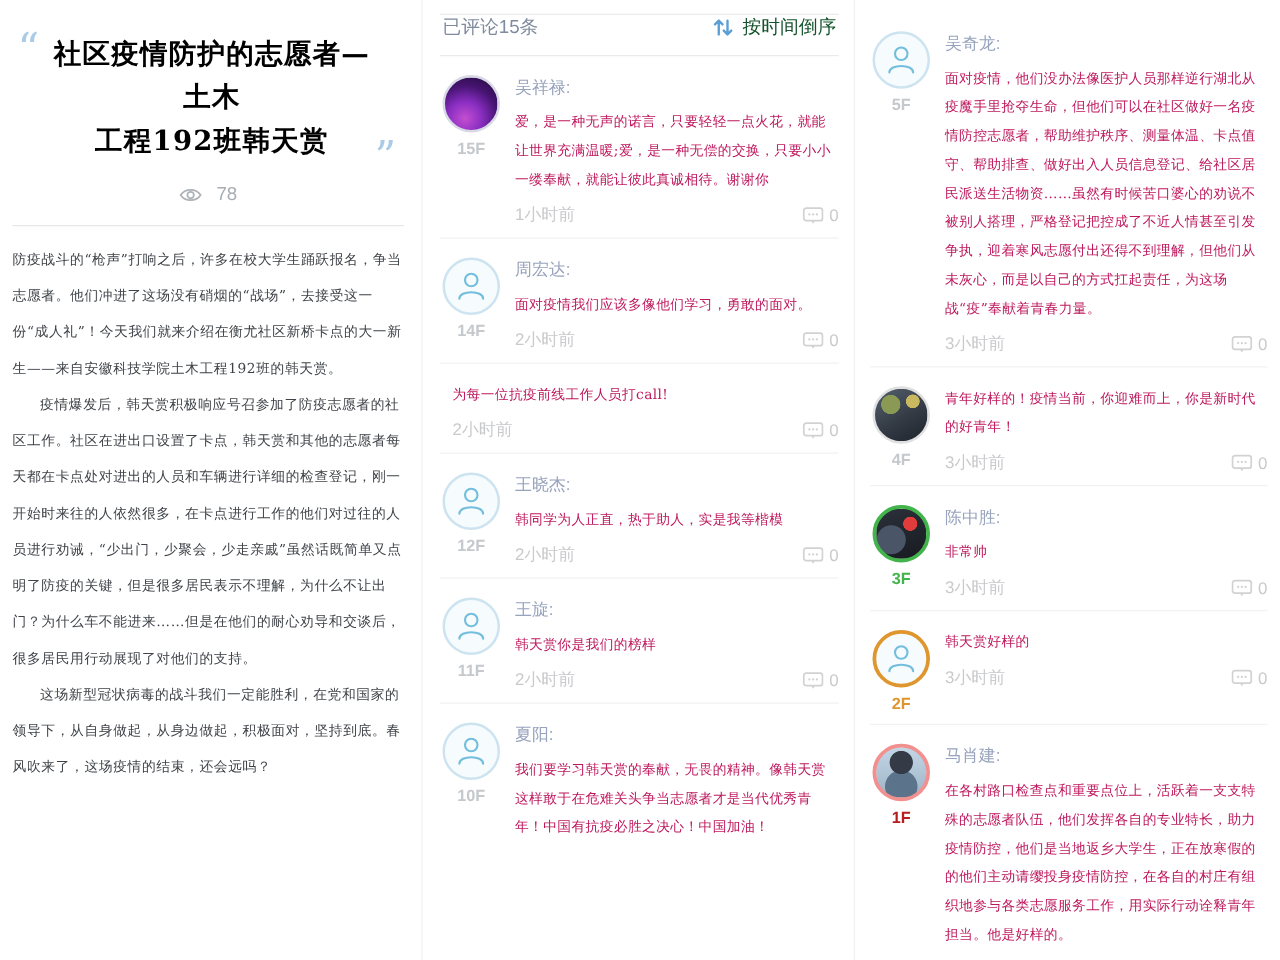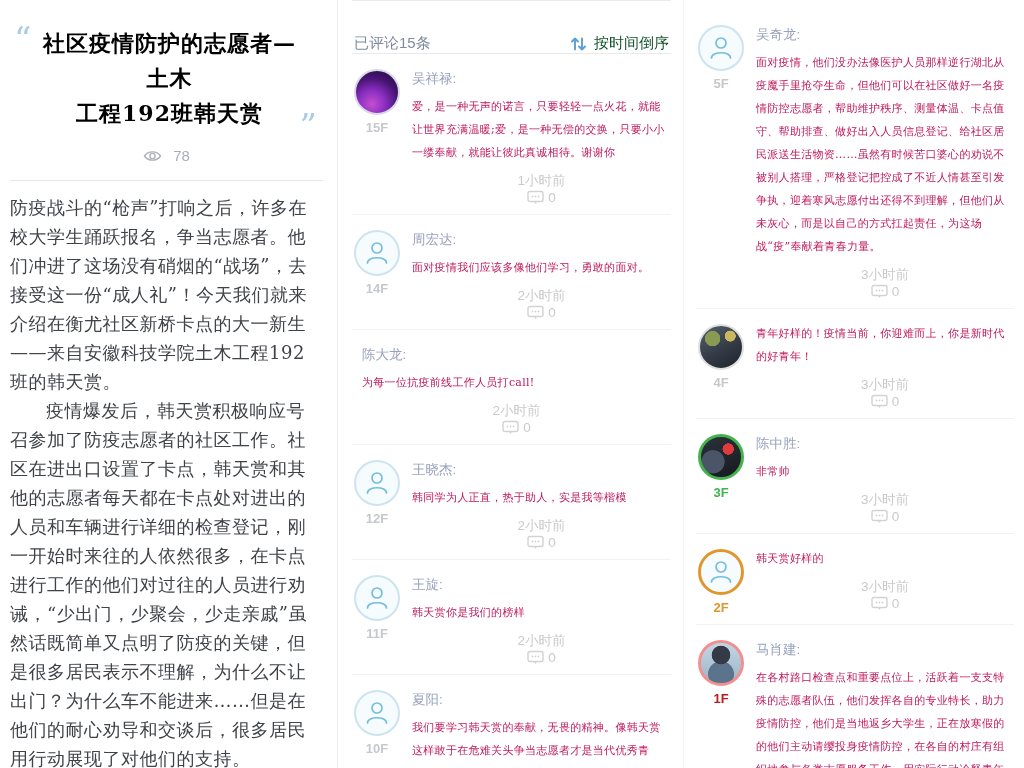--- a/index.html
+++ b/index.html
@@ -12,30 +12,30 @@
   .title-wrap { position:relative; padding:20px 18px 0 24px; }
   .q { position:absolute; font-family:"DejaVu Serif", serif; font-size:34px;
        color:#a9cbe8; line-height:1; }
   .q-open  { left:4px; top:16px; }
   .q-close { right:6px; bottom:-12px; }
   .art-title { font-family:"DejaVu Serif", serif; font-size:22px; line-height:35px;
                font-weight:700; color:#000000; text-align:center; letter-spacing:1px; }
   .views { display:flex; align-items:center; justify-content:center; gap:11px;
            margin-top:16px; color:#a9aeb4; font-size:15px; }
   .art-divider { border-bottom:1px solid #e7e7e7; margin:16px 0 12px 0; }
-  .art-body p { font-family:"DejaVu Serif", serif; font-size:18px; line-height:29px;
+  .art-body p { font-family:"DejaVu Serif", serif; font-size:11px; line-height:29px;
                 color:#3f4348; letter-spacing:0.5px; }
   .art-body p.indent { text-indent:2em; }
 
   
   .col-mid   { width:346px; padding:0 12px 0 14px; border-left:1px solid #f1f1f1; }
   .col-right { width:341px; padding:10px 10px 0 12px; border-left:1px solid #f1f1f1; }
 
-  .cm-header { display:flex; justify-content:space-between; align-items:flex-end;
-               height:54px; margin-top:0; border-top:1px solid #eaeaea;
+  .cm-header { display:flex; justify-content:space-between; align-items:flex-start;
+               height:34px; margin-top:11px; border-top:1px solid #eaeaea;
                border-bottom:1px solid #eaeaea; padding:0 2px; }
   .cm-count { color:#7f8b9e; font-size:15px; }
   .sort-ctl { display:flex; align-items:center; gap:7px; cursor:pointer; }
   .sort-ctl span { color:#14532d; font-size:15px; }
 
   .comment { display:flex; padding:13px 0 9px 0; border-bottom:1px solid #f2f2f2; }
   .comment:last-child { border-bottom:none; }
   .c-left { width:50px; flex:0 0 50px; text-align:center; }
   .avatar { position:relative; width:46px; height:46px; margin:2px auto 0 auto;
             border-radius:50%; border:2px solid #cde4f0; background:#f6fbfe;
@@ -70,21 +70,21 @@
   .avatar[class*="frame-"]::after  { right:-4px; }
   .frame-green::before, .frame-green::after { background:#43b44c; }
   .frame-gold::before,  .frame-gold::after  { background:#e0962e; }
   .frame-pink::before,  .frame-pink::after  { background:#f2908f; }
   .fl-green { color:#43b44c; } .fl-gold { color:#e0962e; } .fl-pink { color:#b91c1c; }
 
   .c-body { flex:1; padding-left:10px; min-width:0; }
   .c-name { font-size:13.5px; color:#98a3bd; margin:3px 0 7px 0; cursor:pointer; }
   .c-text { font-family:"DejaVu Serif", serif; font-size:11px; line-height:23px;
             color:#be185d; letter-spacing:0.3px; }
-  .c-foot { display:flex; justify-content:space-between; align-items:center; margin-top:8px;flex-direction:column; }
+  .c-foot { display:flex; justify-content:space-between; align-items:center; margin-top:8px; }
   .c-time { font-size:13.5px; color:#c9cacc; }
   .reply  { display:flex; align-items:center; gap:4px; cursor:pointer; }
   .rcount { font-size:13.5px; color:#c9cacc; }
 </style>
 </head>
 <body>
 
 <div class="page">
 
   <div class="col-article">
@@ -169,21 +169,20 @@
             <circle cx="8.5" cy="6.5" r="0.9" fill="#d2d2d2"></circle>
             <circle cx="11.5" cy="6.5" r="0.9" fill="#d2d2d2"></circle>
           </svg>
           <span class="rcount">0</span>
         </span>
       </div>
     </div>
   </div>
         <div class="comment">
     <div class="c-body">
-      <div class="c-name">陈大龙:</div>
       <div class="c-text">为每一位抗疫前线工作人员打call!</div>
       <div class="c-foot">
         <span class="c-time">2小时前</span>
         <span class="reply">
           <svg width="17" height="15" viewBox="0 0 17 15">
             <rect x="1" y="1.5" width="15" height="10" rx="2" fill="none" stroke="#d2d2d2" stroke-width="1.4"></rect>
             <path d="M7 11.5 L8.5 14 L10 11.5" fill="#d2d2d2"></path>
             <circle cx="5.5" cy="6.5" r="0.9" fill="#d2d2d2"></circle>
             <circle cx="8.5" cy="6.5" r="0.9" fill="#d2d2d2"></circle>
             <circle cx="11.5" cy="6.5" r="0.9" fill="#d2d2d2"></circle>

